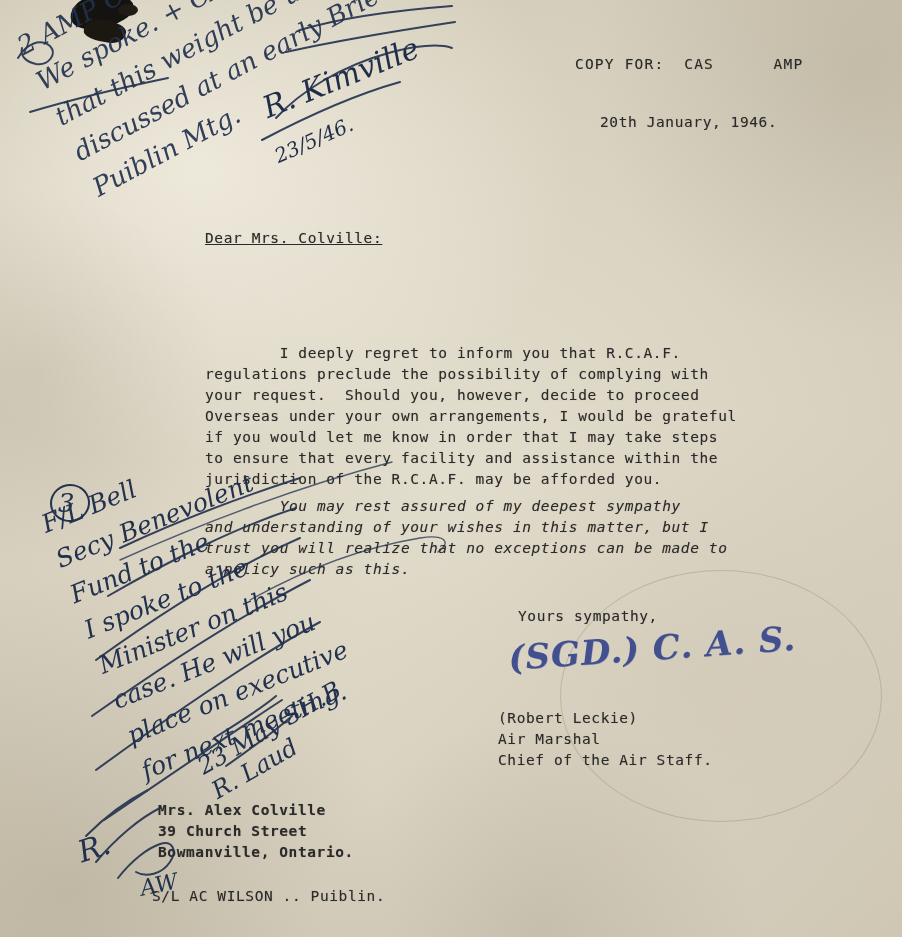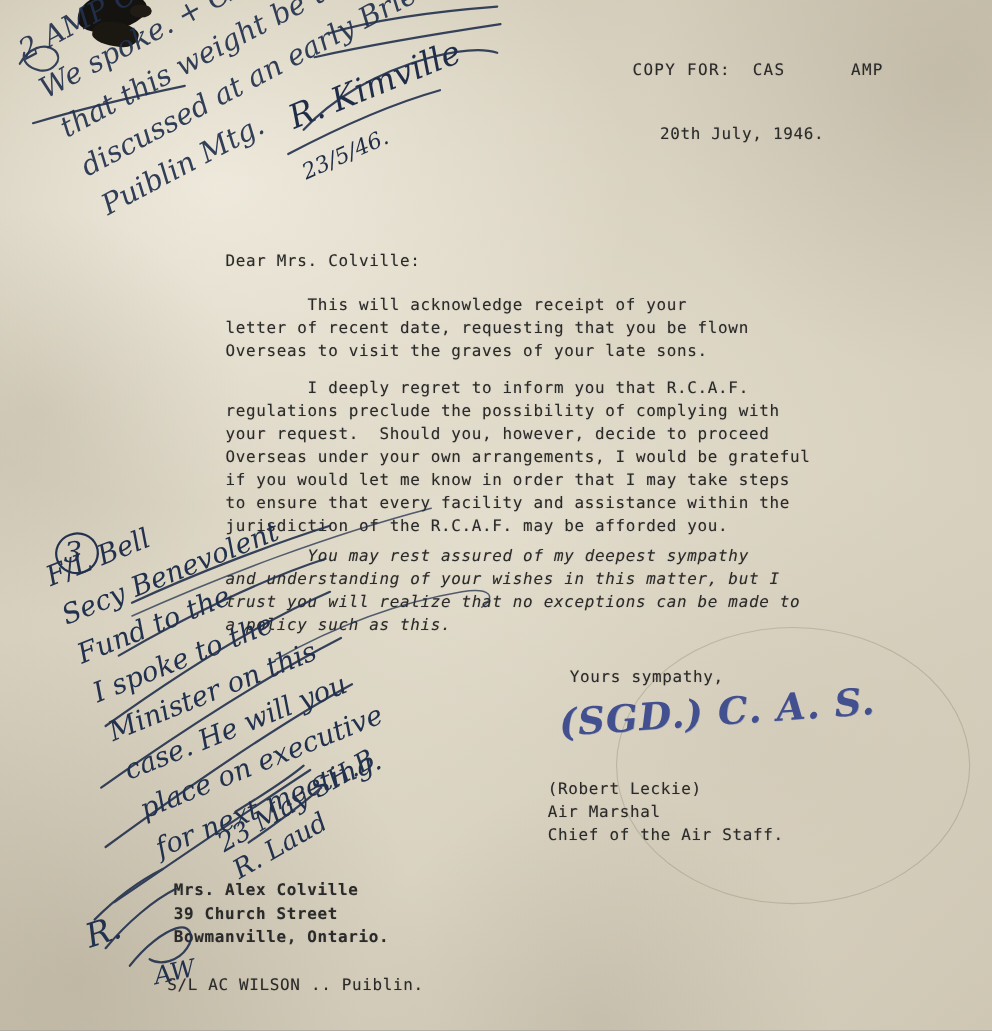--- a/index.html
+++ b/index.html
@@ -68,21 +68,21 @@
     font-size: 14.5px;
     line-height: 21px;
     letter-spacing: 0.6px;
     white-space: pre;
     text-shadow: 0 0 1px rgba(60,55,45,0.35);
   }
   .typed.bold { font-weight: bold; }
 
   #copy-for { left: 575px; top: 18px; letter-spacing: 1.2px; margin-top: 36px; }
   #date-line { left: 600px; top: 112px; }
-  #salutation { left: 205px; top: 228px; }
+  #salutation { left: 205px; top: 228px; text-decoration: underline; }
   #para1 { left: 205px; top: 268px; }
   #para2 { left: 205px; top: 343px; }
   #para3 { left: 205px; top: 496px; font-style: italic; }
   #yours { left: 518px; top: 606px; }
   #signer { left: 498px; top: 708px; }
   #addressee { left: 158px; top: 800px; }
   #footer-note { left: 152px; top: 886px; }
 
   
   .hand {
@@ -194,25 +194,22 @@
 
   <div id="paper"></div>
 
   <div class="tear" id="tear1"></div>
   <div class="tear" id="tear2"></div>
   <div class="tear" id="tear3"></div>
 
   <div id="impression"></div>
 
   <div class="typed" id="copy-for">COPY FOR:  CAS      AMP</div>
-  <div class="typed" id="date-line">20th July, 1946.</div>
+  <div class="typed" id="date-line">20th January, 1946.</div>
   <div class="typed" id="salutation">Dear Mrs. Colville:</div>
-  <div class="typed" id="para1">        This will acknowledge receipt of your
-letter of recent date, requesting that you be flown
-Overseas to visit the graves of your late sons.</div>
   <div class="typed" id="para2">        I deeply regret to inform you that R.C.A.F.
 regulations preclude the possibility of complying with
 your request.  Should you, however, decide to proceed
 Overseas under your own arrangements, I would be grateful
 if you would let me know in order that I may take steps
 to ensure that every facility and assistance within the
 jurisdiction of the R.C.A.F. may be afforded you.</div>
   <div class="typed" id="para3">        You may rest assured of my deepest sympathy
 and understanding of your wishes in this matter, but I
 trust you will realize that no exceptions can be made to

